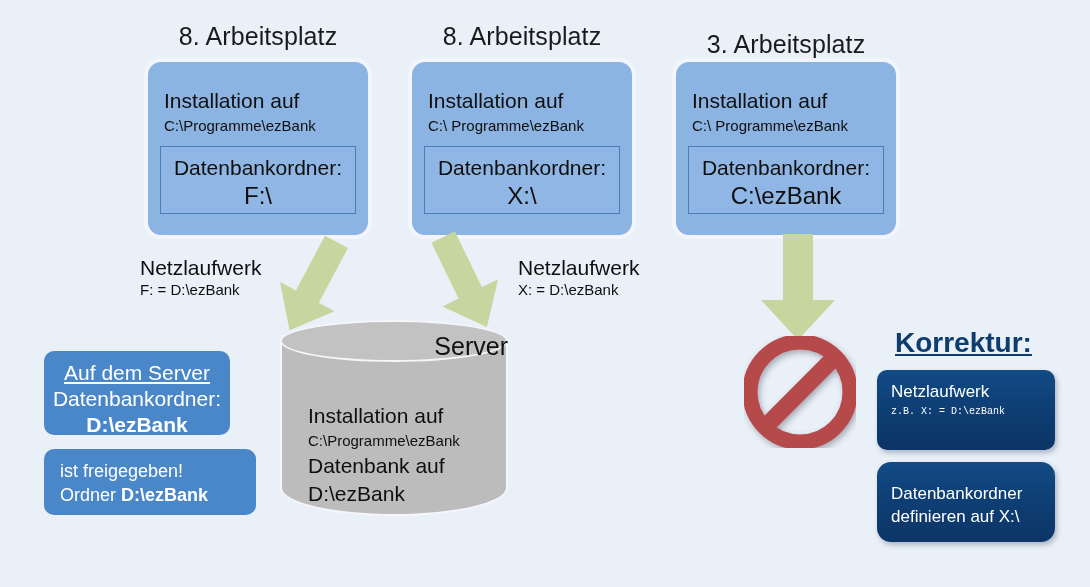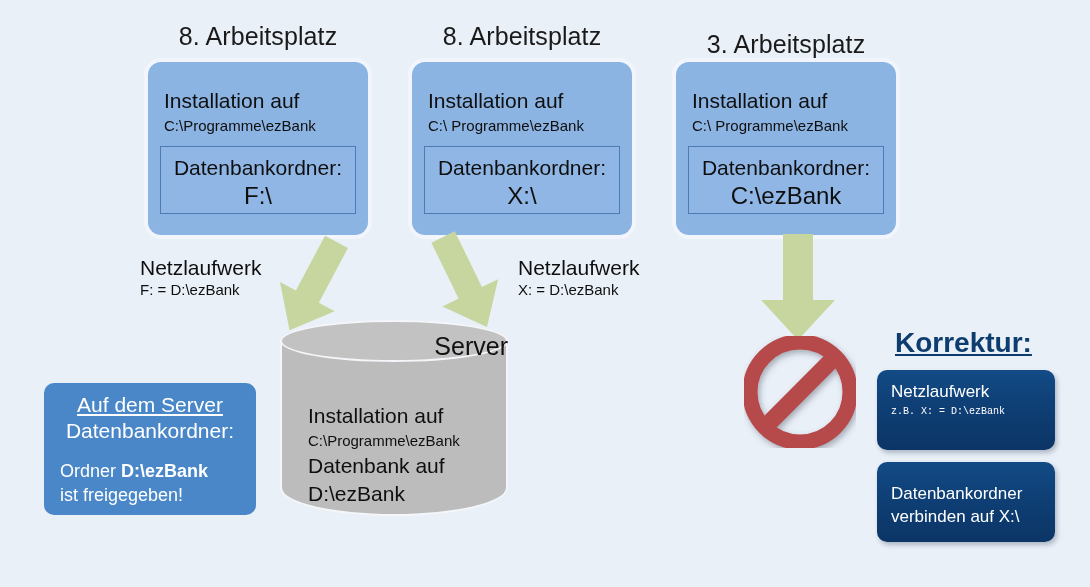--- a/index.html
+++ b/index.html
@@ -255,29 +255,29 @@
     <div class="cyl-top"></div>
     <div class="cyl-title">Server</div>
     <div class="cyl-text">
       <div class="big">Installation auf</div>
       <div class="small">C:\Programme\ezBank</div>
       <div class="big">Datenbank auf</div>
       <div class="big">D:\ezBank</div>
     </div>
   </div>
 
-  <div class="abs info-box ib-center" style="left:44px; top:351px; width:212px; height:84px; padding-top:9px;margin-top:32px;">
+  <div class="abs info-box ib-center" style="left:44px; top:351px; width:186px; height:84px; padding-top:9px;">
     <div class="ib-line u" style="font-size:21px; line-height:26px;">Auf dem Server</div>
     <div class="ib-line" style="font-size:21px; line-height:26px;">Datenbankordner:</div>
     <div class="ib-line b" style="font-size:21px; line-height:26px;">D:\ezBank</div>
   </div>
 
   <div class="abs info-box" style="left:44px; top:449px; width:212px; height:66px; padding:10px 0 0 16px;">
+    <div class="ib-line" style="font-size:18px; line-height:24px;">ist freigegeben!</div>
     <div class="ib-line" style="font-size:18px; line-height:24px;"><span>Ordner </span><span class="b">D:\ezBank</span></div>
-    <div class="ib-line" style="font-size:18px; line-height:24px;">ist freigegeben!</div>
   </div>
 
   <svg class="no-sign" style="left:744px; top:336px;" width="112" height="112" viewBox="0 0 112 112">
     <defs>
       <filter id="shd" x="-30%" y="-30%" width="170%" height="170%">
         <feDropShadow dx="2" dy="3" stdDeviation="3" flood-color="#4a5560" flood-opacity="0.45"></feDropShadow>
       </filter>
     </defs>
     <g filter="url(#shd)">
       <circle cx="56" cy="56" r="50" fill="none" stroke="#b64a4a" stroke-width="15"></circle>
@@ -285,18 +285,18 @@
     </g>
   </svg>
 
   <div class="korrektur-title" style="left:895px; top:327px;">Korrektur:</div>
 
   <div class="dark-box" style="left:877px; top:370px; width:178px; height:80px; padding:11px 0 0 14px;">
     <div class="db-line" style="font-size:17px; line-height:21px;">Netzlaufwerk</div>
     <div class="db-line" style="font-size:10px; line-height:19px;font-family:Liberation Mono, monospace;">z.B. X:  =  D:\ezBank</div>
   </div>
 
-  <div class="dark-box" style="left:877px; top:462px; width:178px; height:80px; padding:20px 0 0 14px;">
+  <div class="dark-box" style="left:877px; top:462px; width:178px; height:80px; padding:20px 0 0 14px;border-radius:14px;">
     <div class="db-line" style="font-size:17px; line-height:23px;">Datenbankordner</div>
-    <div class="db-line" style="font-size:17px; line-height:23px;">verbinden auf X:\</div>
+    <div class="db-line" style="font-size:17px; line-height:23px;">definieren auf X:\</div>
   </div>
 
 </div>
 
 </body></html>

